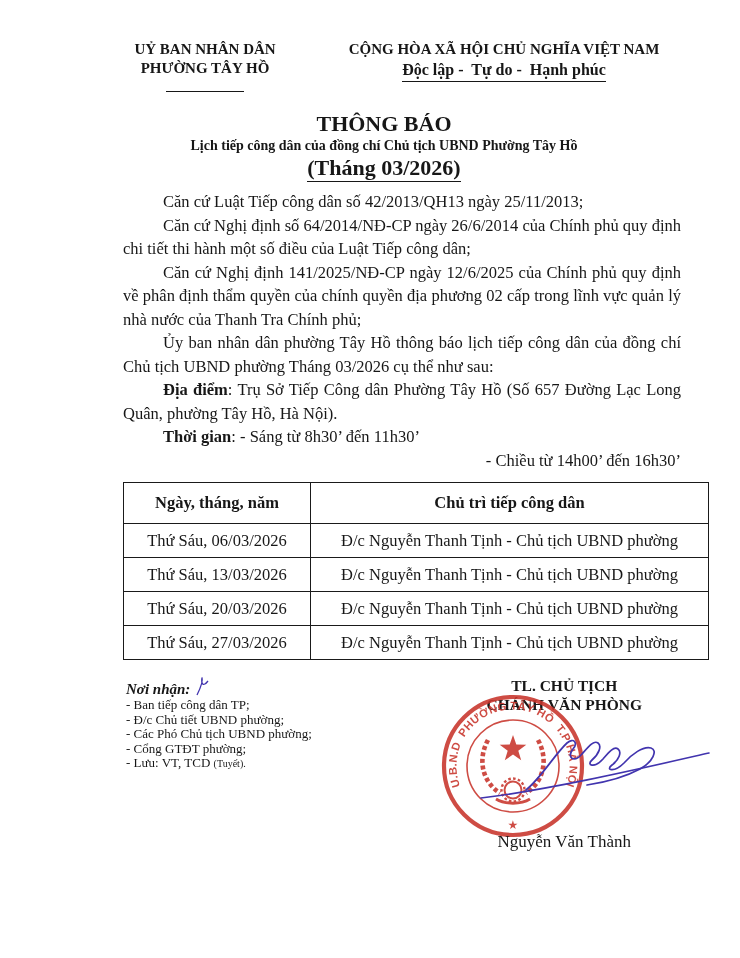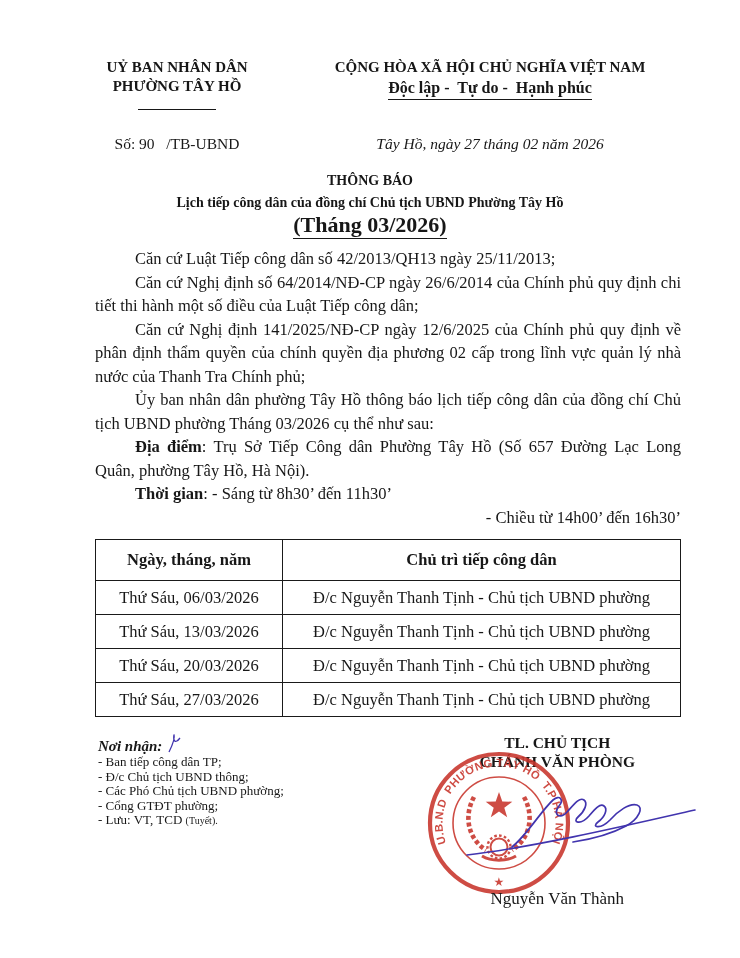--- a/index.html
+++ b/index.html
@@ -1,38 +1,38 @@
 <!DOCTYPE html>
 <html><head>
 <meta charset="utf-8">
 <style>
   html,body { margin:0; padding:0; background:#ffffff; }
   body {
     width:740px; height:958px; position:relative; overflow:hidden;
     font-family:"Liberation Serif","DejaVu Serif",serif;
     color:#171717; -webkit-font-smoothing:antialiased;
   }
-  .page { padding-top:58px; }
+  .page { padding-top:40px;margin-left:28px; }
 
   
   .hdr { display:flex; }
   .hdr-left { width:230px; margin-left:62px; text-align:center; }
   .hdr-right { flex:1; margin-right:52px; text-align:center; }
   .org-line { font-weight:bold; font-size:15px; line-height:19px; }
   .org-rule { display:inline-block; width:78px; border-bottom:1.5px solid #171717; margin-top:3px; }
   .nat1 { font-weight:bold; font-size:15px; line-height:19px; }
   .nat2 { font-weight:bold; font-size:16px; line-height:21px; }
   .nat2 span { display:inline-block; border-bottom:1.5px solid #171717; padding-bottom:1px; }
   .hdr2 { display:flex; margin-top:21px; }
   .doc-no { width:230px; margin-left:62px; text-align:center; font-size:15.5px; }
   .place-date { flex:1; margin-right:52px; text-align:center; font-style:italic; font-size:15.5px; }
 
   
   .title-blk { text-align:center; margin-top:17px; }
-  .t-main { font-weight:bold; font-size:14px; line-height:22px;font-family:Liberation Serif, serif; }
+  .t-main { font-weight:bold; font-size:22px; line-height:22px;font-family:Liberation Serif, serif; }
   .t-sub  { font-weight:bold; font-size:14px; line-height:22px; }
   .t-month{ font-weight:bold; font-size:22px; line-height:22px; }
   .t-month span { border-bottom:1.5px solid #171717; padding-bottom:1px; }
 
   
   .body-blk { margin:11px 59px 0 95px; }
   .body-blk p { margin:0; font-size:16.5px; line-height:23.5px; text-align:justify; text-indent:40px; }
   .lbl { font-weight:bold; }
   p.chieu { text-indent:122px; text-align:right; }
 
@@ -66,24 +66,20 @@
   <div class="hdr">
     <div class="hdr-left">
       <div class="org-line">UỶ BAN NHÂN DÂN</div>
       <div class="org-line">PHƯỜNG TÂY HỒ</div>
       <span class="org-rule"></span>
     </div>
     <div class="hdr-right">
       <div class="nat1">CỘNG HÒA XÃ HỘI CHỦ NGHĨA VIỆT NAM</div>
       <div class="nat2"><span>Độc lập -&nbsp; Tự do -&nbsp; Hạnh phúc</span></div>
     </div>
-  </div>
-  <div class="hdr2">
-    <div class="doc-no">Số: 90&nbsp;&nbsp; /TB-UBND</div>
-    <div class="place-date">Tây Hồ, ngày 27 tháng 02 năm 2026</div>
   </div>
 
   <div class="title-blk">
     <div class="t-main">THÔNG BÁO</div>
     <div class="t-sub">Lịch tiếp công dân của đồng chí Chủ tịch UBND Phường Tây Hồ</div>
     <div class="t-month"><span>(Tháng 03/2026)</span></div>
   </div>
 
   <div class="body-blk">
     <p>Căn cứ Luật Tiếp công dân số 42/2013/QH13 ngày 25/11/2013;</p>
@@ -119,21 +115,21 @@
     </tr>
   </tbody>
     </table>
 
   <div class="footer">
     <div class="recipients">
       <div class="rcp-label"><span>Nơi nhận:</span><svg class="checkmark" width="16" height="22" viewBox="0 0 16 22">
             <path d="M3,19 C6,13 9,5 8,1.5 C7,7.5 9,11.5 14,5" fill="none" stroke-width="1.3" stroke="#4134ae"></path>
           </svg></div>
       <div class="rcp-item">- Ban tiếp công dân TP;</div>
-      <div class="rcp-item">- Đ/c Chủ tịch UBND thông;</div>
+      <div class="rcp-item">- Đ/c Chủ tiết UBND phường;</div>
       <div class="rcp-item">- Các Phó Chủ tịch UBND phường;</div>
       <div class="rcp-item">- Cổng GTĐT phường;</div>
       <div class="rcp-item"><span>- Lưu: VT, TCD </span><span class="tiny">(Tuyết).</span></div>
     </div>
 
     <div class="sign-block">
       <div class="sg-t1">TL. CHỦ TỊCH</div>
       <div class="sg-t2">CHÁNH VĂN PHÒNG</div>
 
       <svg class="seal" width="148" height="148" viewBox="0 0 148 148">

